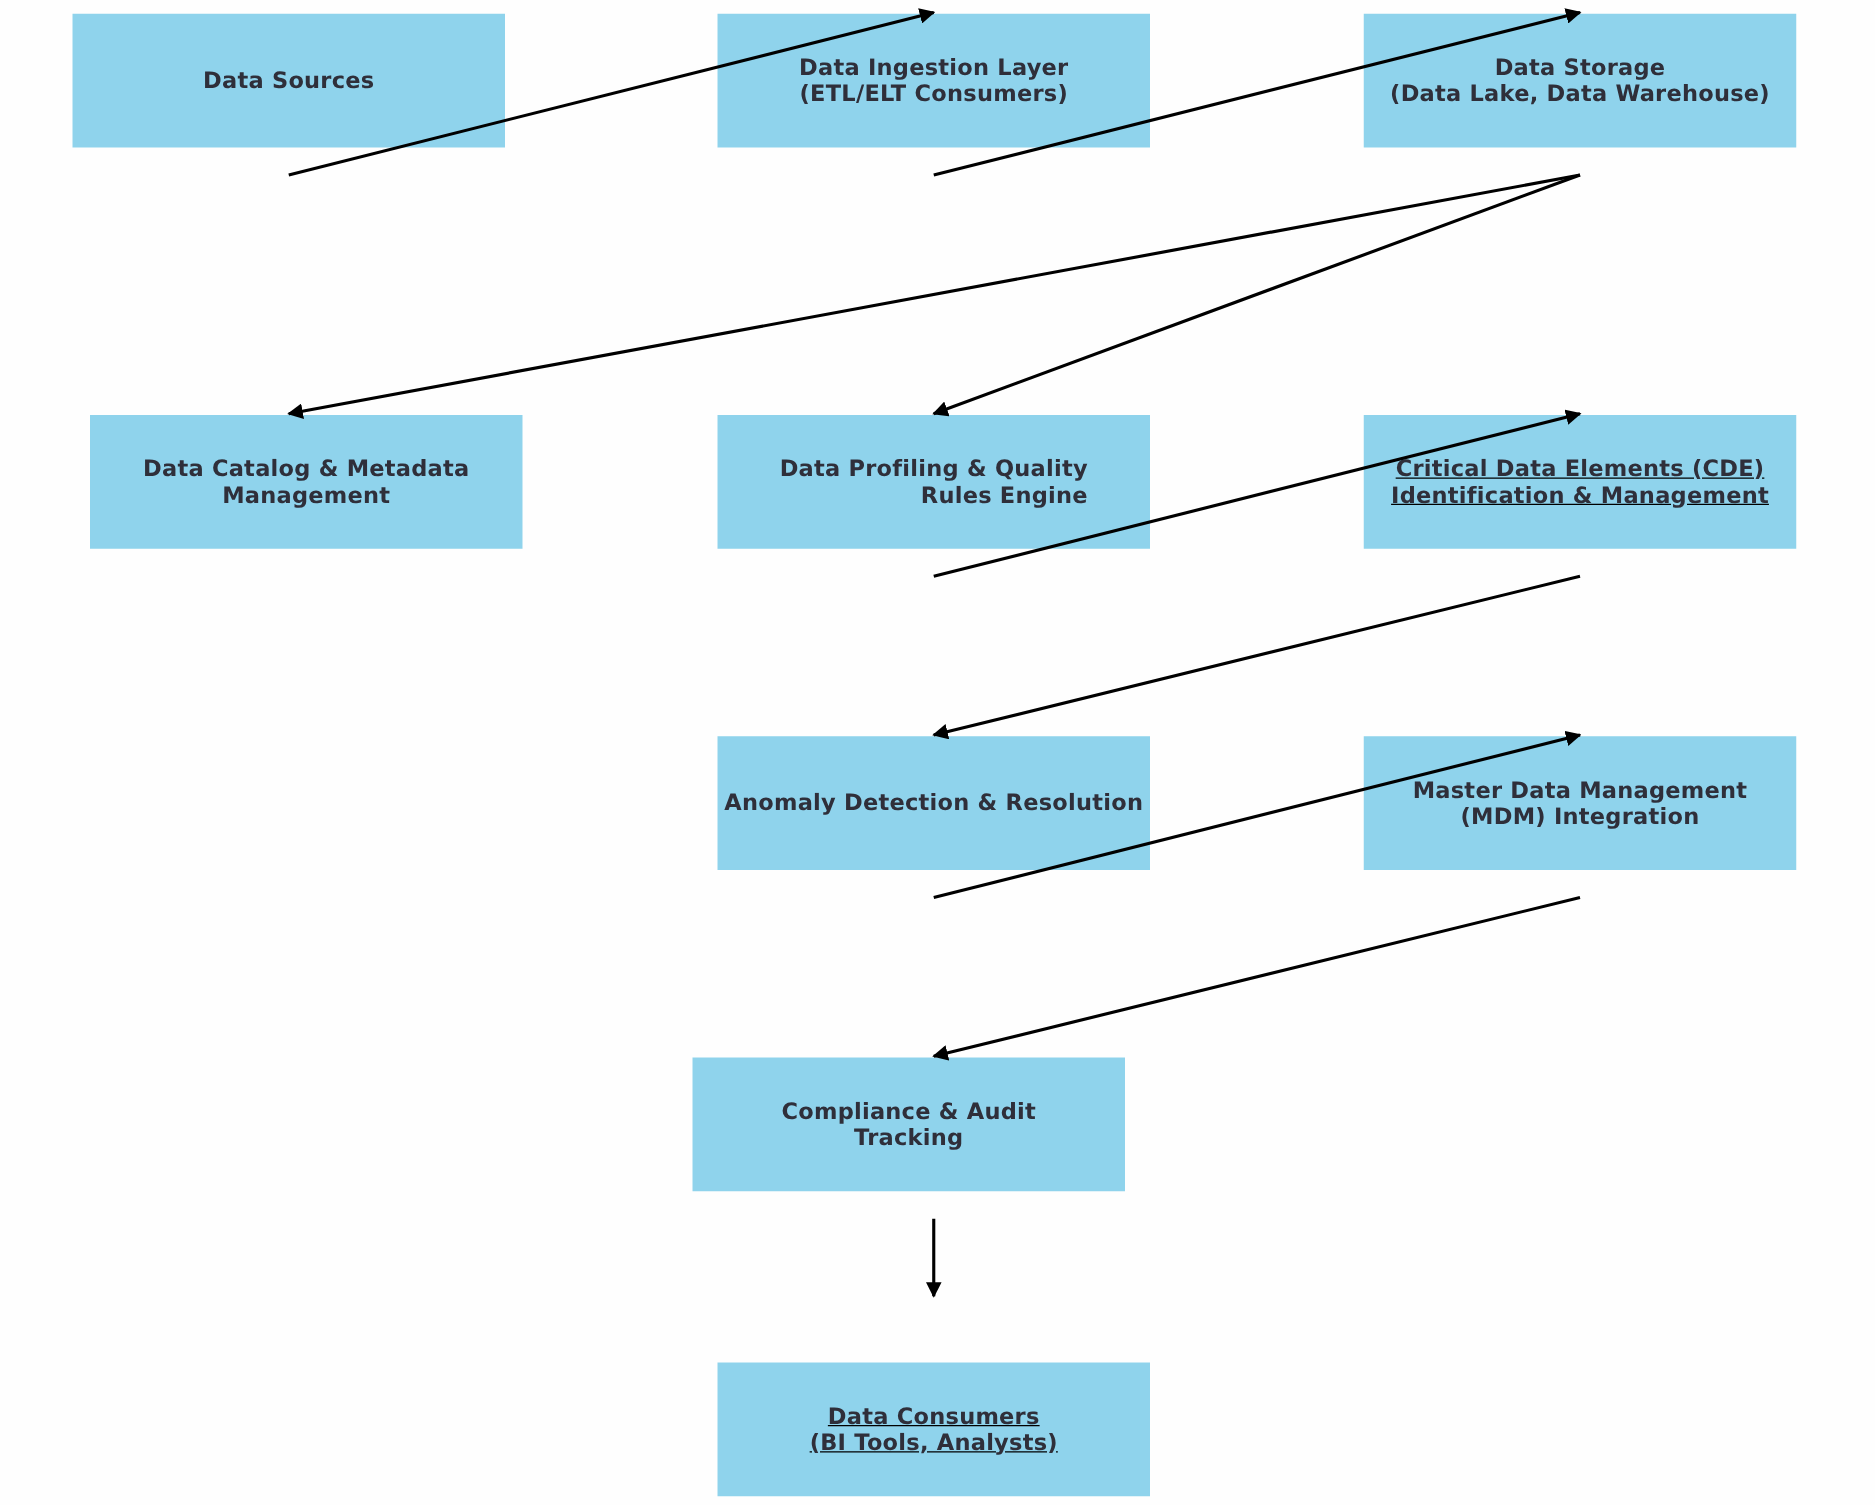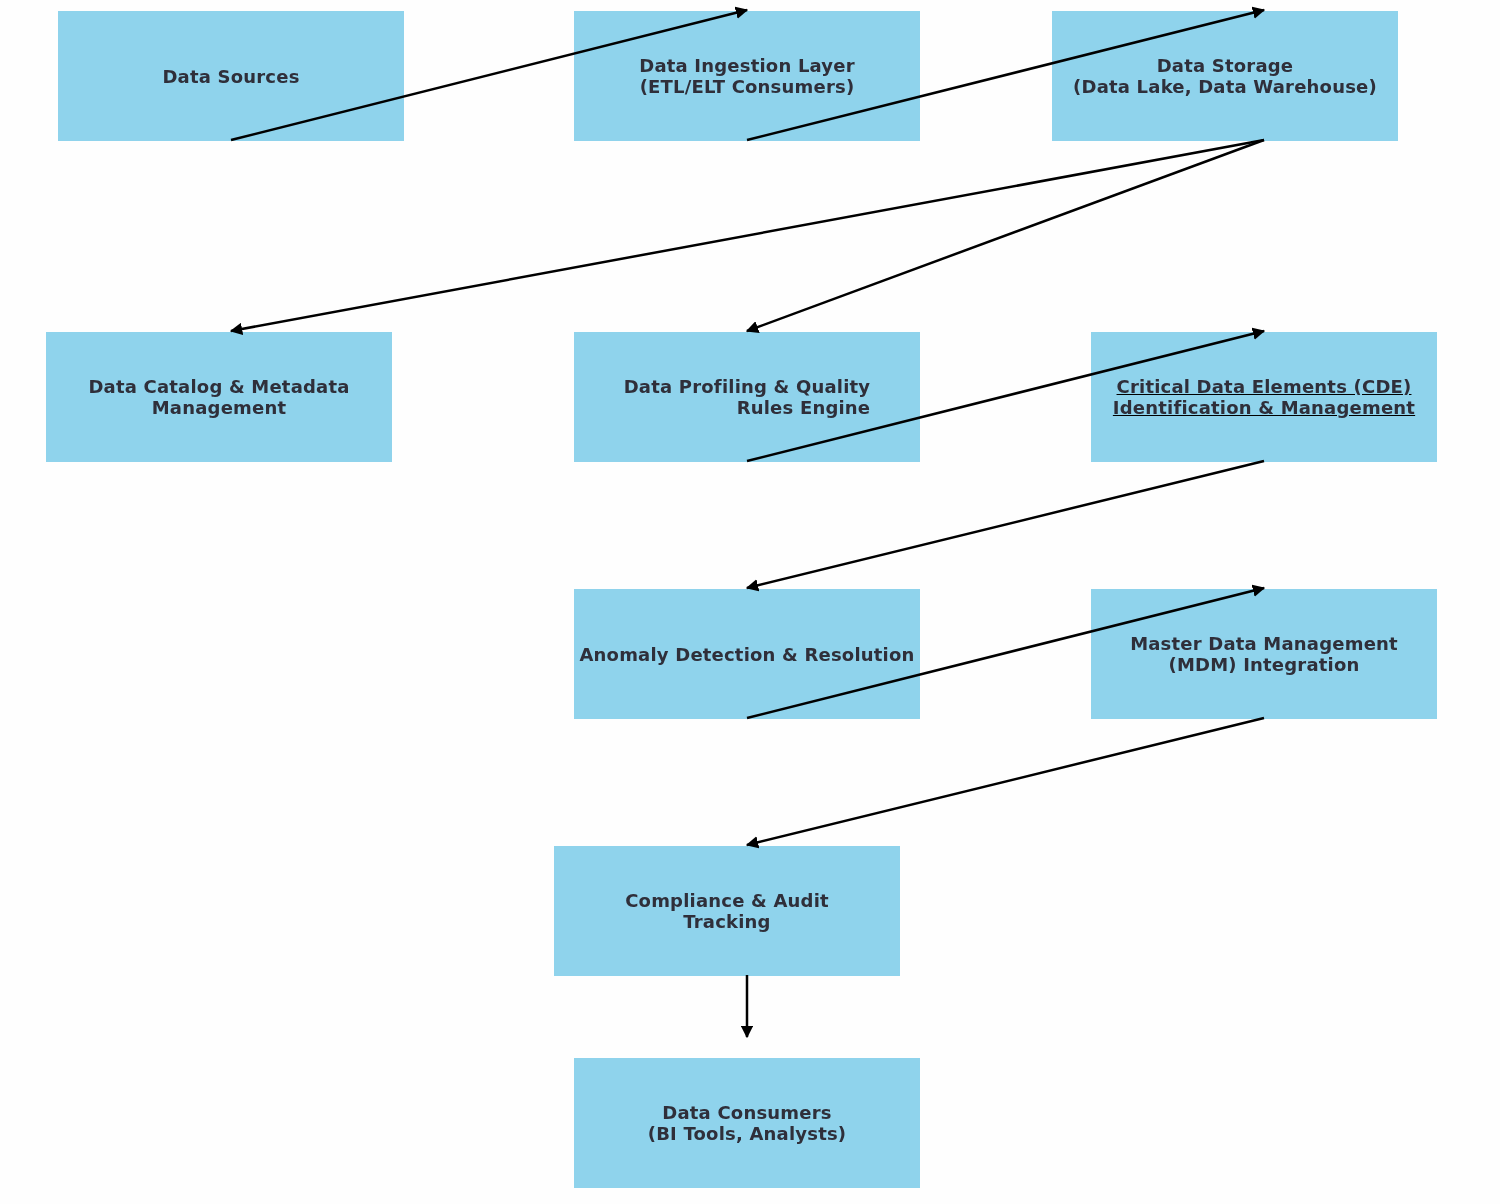--- a/index.html
+++ b/index.html
@@ -1,43 +1,43 @@
 <!DOCTYPE html>
 <html><head>
   <meta charset="utf-8">
   <style>
     html, body { margin: 0; padding: 0; background: #fefefe; }
     body { width: 1500px; height: 1204px; position: relative; overflow: hidden; font-family: "DejaVu Sans", sans-serif; }
     .node {
-      position: absolute; width: 346px; height: 130px;
+      position: absolute; width: 346px; height: 107px;
       background: #8fd3ec;
       display: flex; align-items: center; justify-content: center;
       text-align: center; box-sizing: border-box;
     }
     .node-label {
       color: #2f2f3a; font-weight: bold; font-size: 18px; line-height: 21px;
       white-space: pre-line; letter-spacing: 0.2px;
     }
     #edges { position: absolute; left: 0; top: 0; z-index: 2; pointer-events: none; }
   </style>
 </head>
 <body>
 
 <div class="node" style="left:58px;top:11px;">
   <span class="node-label">Data Sources</span>
 </div>
 <div class="node" style="left:574px;top:11px;">
   <span class="node-label">Data Ingestion Layer
 (ETL/ELT Consumers)</span>
 </div>
-<div class="node" style="left:1052px;top:11px;">
+<div class="node" style="left:1091px;top:11px;">
   <span class="node-label">Data Storage
 (Data Lake, Data Warehouse)</span>
 </div>
-<div class="node" style="left:46px;top:332px;">
+<div class="node" style="left:72px;top:332px;">
   <span class="node-label">Data Catalog &amp; Metadata
 Management</span>
 </div>
 <div class="node" style="left:574px;top:332px;text-align:right;">
   <span class="node-label">Data Profiling &amp; Quality
 Rules Engine</span>
 </div>
 <div class="node" style="left:1091px;top:332px;text-decoration:underline;">
   <span class="node-label">Critical Data Elements (CDE)
 Identification &amp; Management</span>
@@ -46,21 +46,21 @@
   <span class="node-label">Anomaly Detection &amp; Resolution</span>
 </div>
 <div class="node" style="left:1091px;top:589px;">
   <span class="node-label">Master Data Management
 (MDM) Integration</span>
 </div>
 <div class="node" style="left:554px;top:846px;">
   <span class="node-label">Compliance &amp; Audit
 Tracking</span>
 </div>
-<div class="node" style="left:574px;top:1058px;">
+<div class="node" style="left:574px;top:1090px;text-decoration:underline;">
   <span class="node-label">Data Consumers
 (BI Tools, Analysts)</span>
 </div>
 
 <svg id="edges" width="1500" height="1204">
   <defs>
     <marker id="arrowhead" viewBox="0 0 10 10" refX="9" refY="5" markerWidth="5" markerHeight="5" orient="auto-start-reverse">
       <path d="M0,0 L10,5 L0,10 z" fill="#000"></path>
     </marker>
   </defs>

